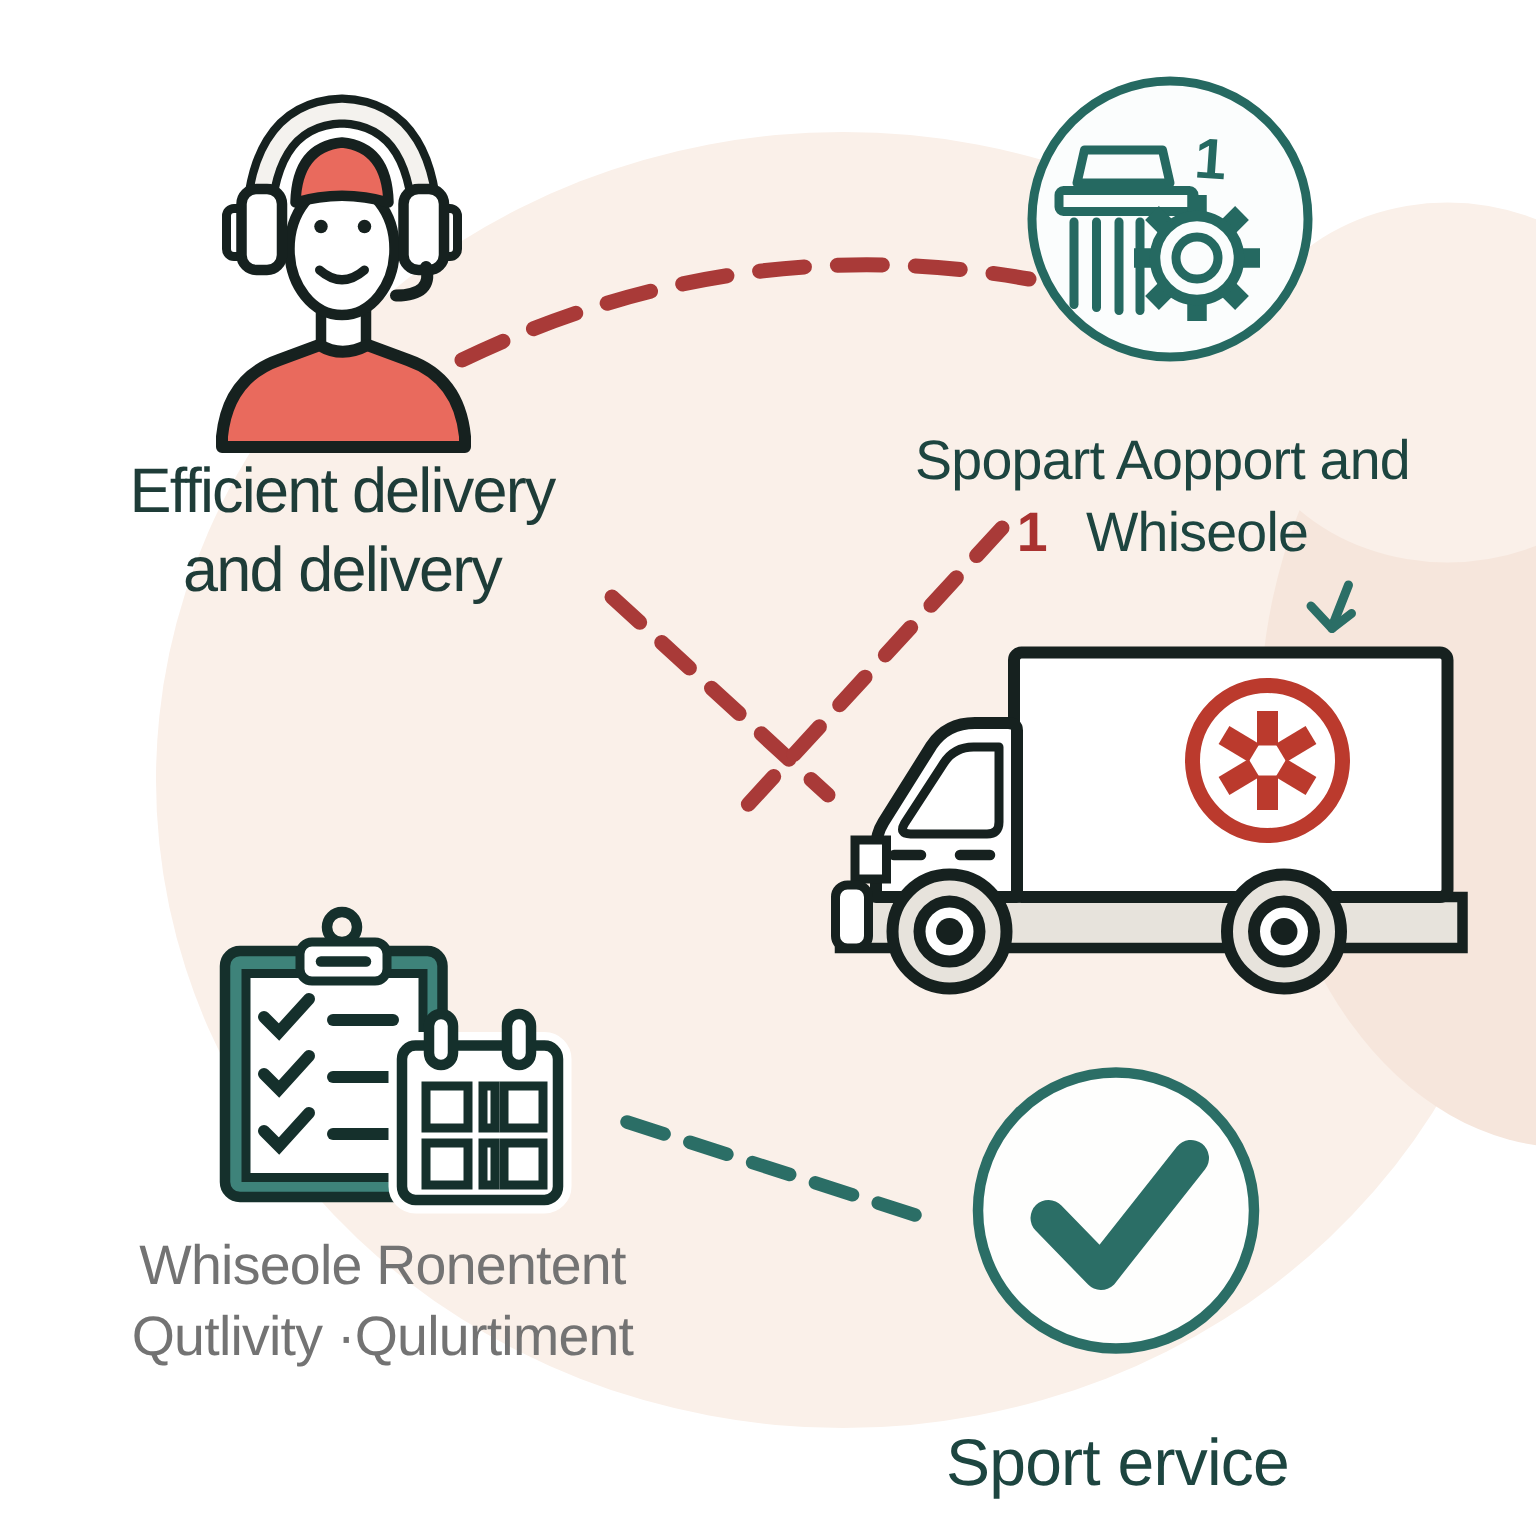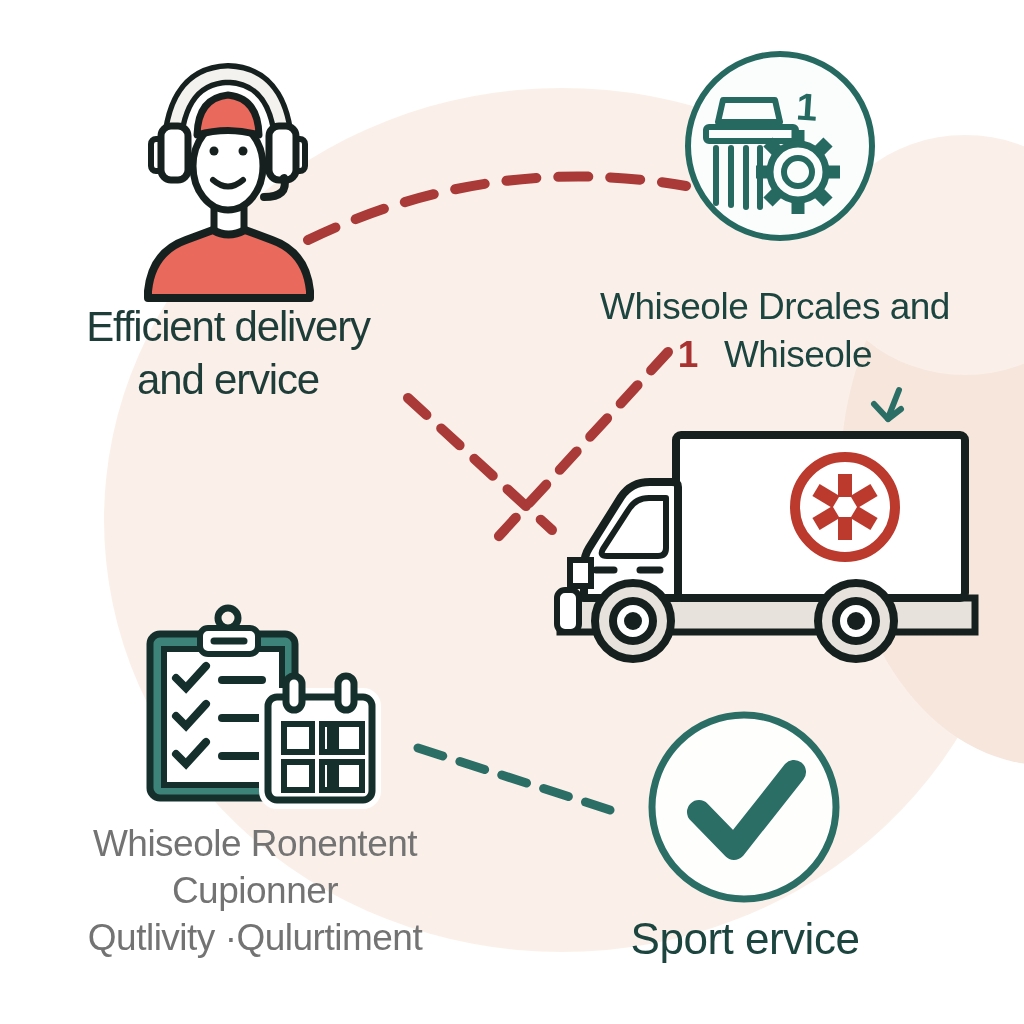--- a/index.html
+++ b/index.html
@@ -23,21 +23,21 @@
   .marker-1{color:#a93230;font-weight:700;}
   .badge-number{
     left:782px;top:86px;width:50px;
     font-size:38px;font-weight:700;color:#256961;transform:rotate(4deg);
   }
   .bottom-left-caption{
     left:35px;top:820px;width:440px;
     font-size:37px;line-height:47px;color:#737373;letter-spacing:-0.5px;
   }
   .bottom-right-caption{
-    left:570px;top:914px;width:350px;
+    left:570px;top:951px;width:350px;
     font-size:44px;color:#1d4540;letter-spacing:-0.5px;
   }
 </style>
 </head>
 <body>
 
 <div class="stage">
 
   <svg width="1024" height="1024" viewBox="0 0 1024 1024">
 
@@ -169,34 +169,33 @@
     </g>
 
     <g>
       <circle cx="744" cy="807" r="92" fill="#fefefd" stroke="#2b6e66" stroke-width="7"></circle>
       <path d="M 699 812 L 734 848 L 794 772" fill="none" stroke="#2b6e66" stroke-width="24" stroke-linecap="round" stroke-linejoin="round"></path>
     </g>
   </svg>
 
   <div class="txt headline">
     <div>Efficient delivery</div>
-    <div>and ervice</div>
+    <div>and delivery</div>
   </div>
 
   <div class="txt right-caption">
-    <div>Whiseole Drcales and</div>
+    <div>Spopart Aopport and</div>
     <div class="line2">
       <span class="marker-1">1</span>
       <span>Whiseole</span>
     </div>
   </div>
 
   <div class="txt badge-number">1</div>
 
   <div class="txt bottom-left-caption">
     <div>Whiseole Ronentent</div>
-    <div>Cupionner</div>
     <div>Qutlivity ·Qulurtiment</div>
   </div>
 
   <div class="txt bottom-right-caption">Sport ervice</div>
 
 </div>
 
 </body></html>

